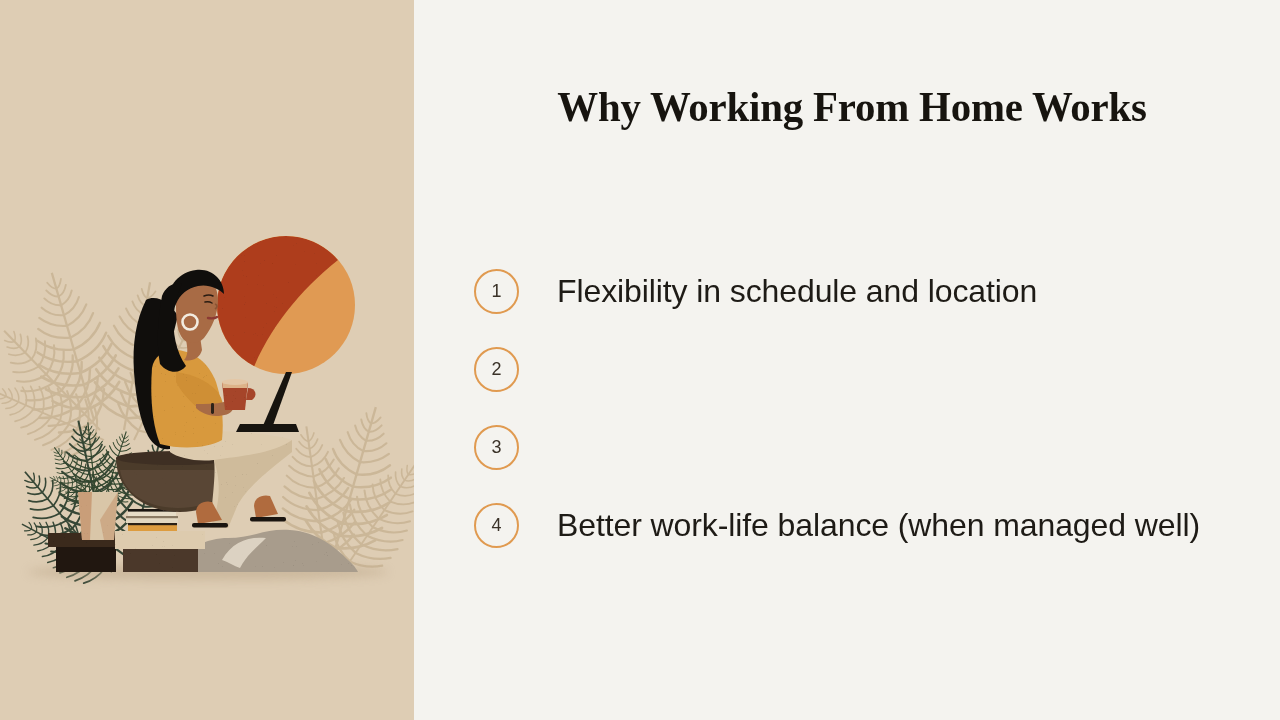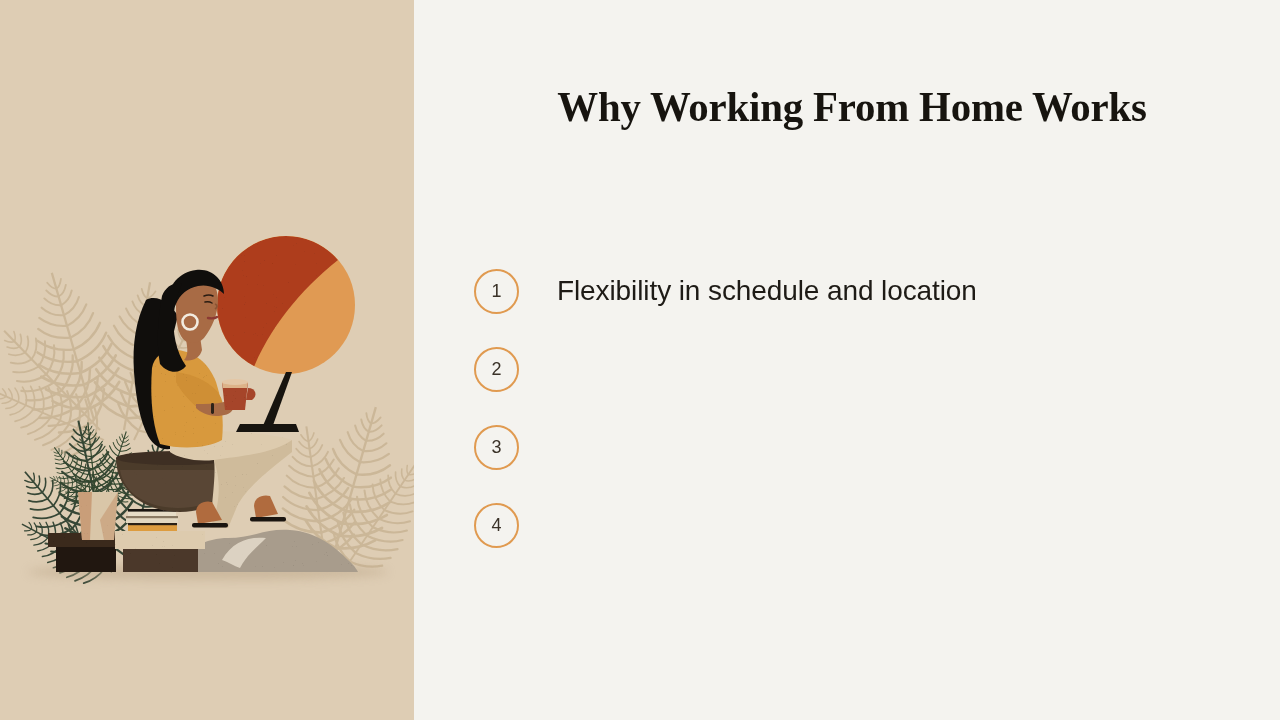--- a/index.html
+++ b/index.html
@@ -65,21 +65,21 @@
     border-radius:50%;
     display:flex;
     align-items:center;
     justify-content:center;
     font-size:18px;
     color:#3a3228;
     background:transparent;
   }
   .bullet-text {
     margin-left:38px;
-    font-size:28px;
+    font-size:32px;
     color:#1e1b16;
     white-space:nowrap;
     letter-spacing:-0.1px;
   }
 </style>
 </head>
 <body>
 
 <div id="slide">
 
@@ -299,18 +299,19 @@
       <div class="bullet-row">
         <span class="bullet-num">2</span>
       </div>
 
       <div class="bullet-row">
         <span class="bullet-num">3</span>
       </div>
 
       <div class="bullet-row">
         <span class="bullet-num">4</span>
+        <span class="bullet-text">Better work-life balance (when managed well)</span>
       </div>
 
     </div>
   </div>
 
 </div>
 
 </body></html>

